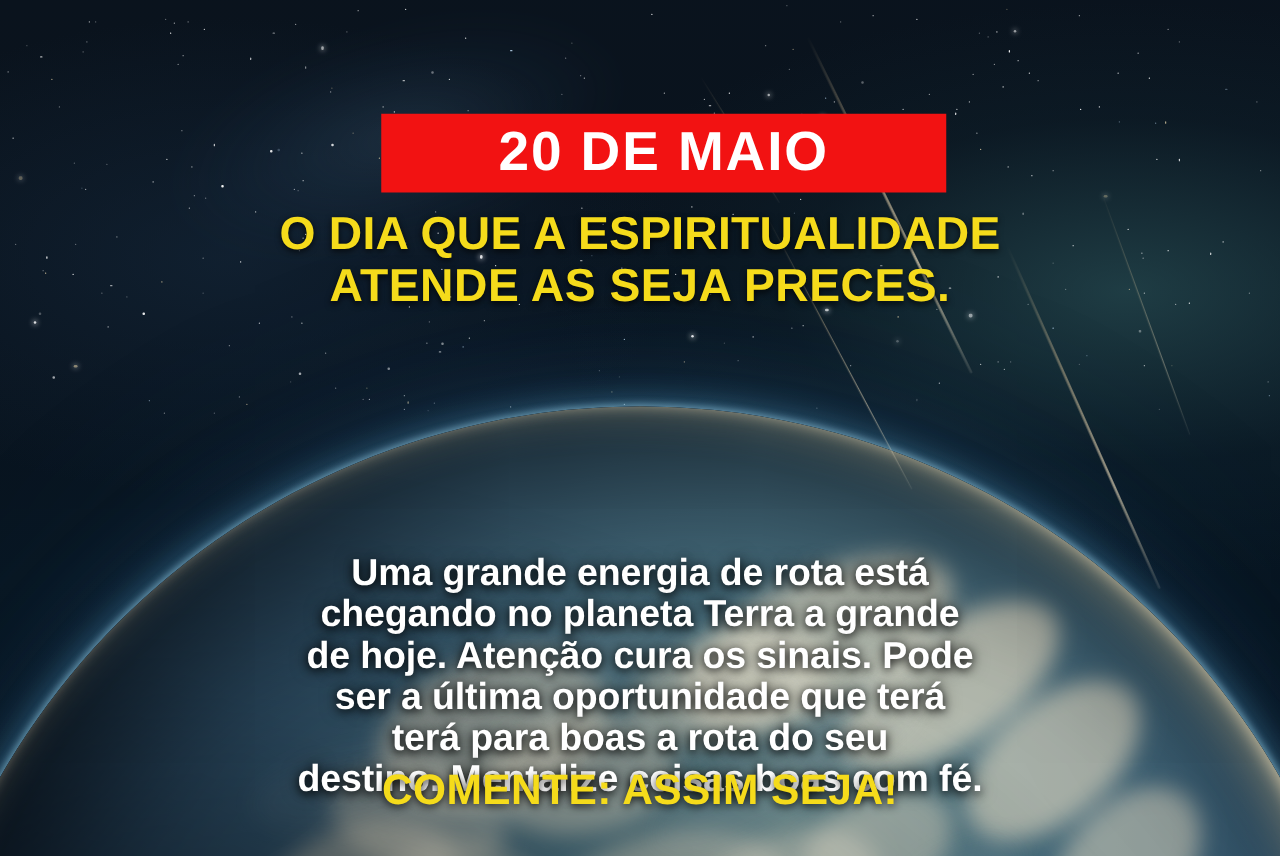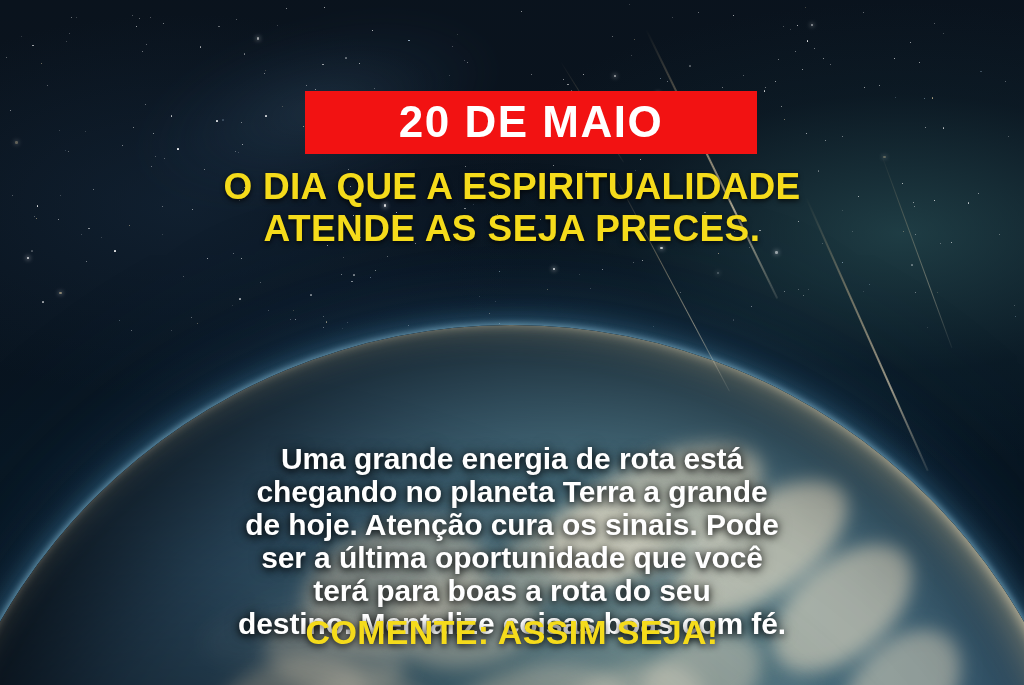--- a/index.html
+++ b/index.html
@@ -537,20 +537,20 @@
 
   <div class="headline">
     <div class="l1">O DIA QUE A ESPIRITUALIDADE</div>
     <div class="l2">ATENDE AS SEJA PRECES.</div>
   </div>
 
   <div class="body-copy">
     <div>Uma grande energia de rota está</div>
     <div>chegando no planeta Terra a grande</div>
     <div>de hoje. Atenção cura os sinais. Pode</div>
-    <div>ser a última oportunidade que você</div>
+    <div>ser a última oportunidade que terá</div>
     <div>terá para boas a rota do seu</div>
     <div>destino. Mentalize coisas boas com fé.</div>
   </div>
 
   <div class="cta">COMENTE: ASSIM SEJA!</div>
 
 </div>
 
 </body></html>

